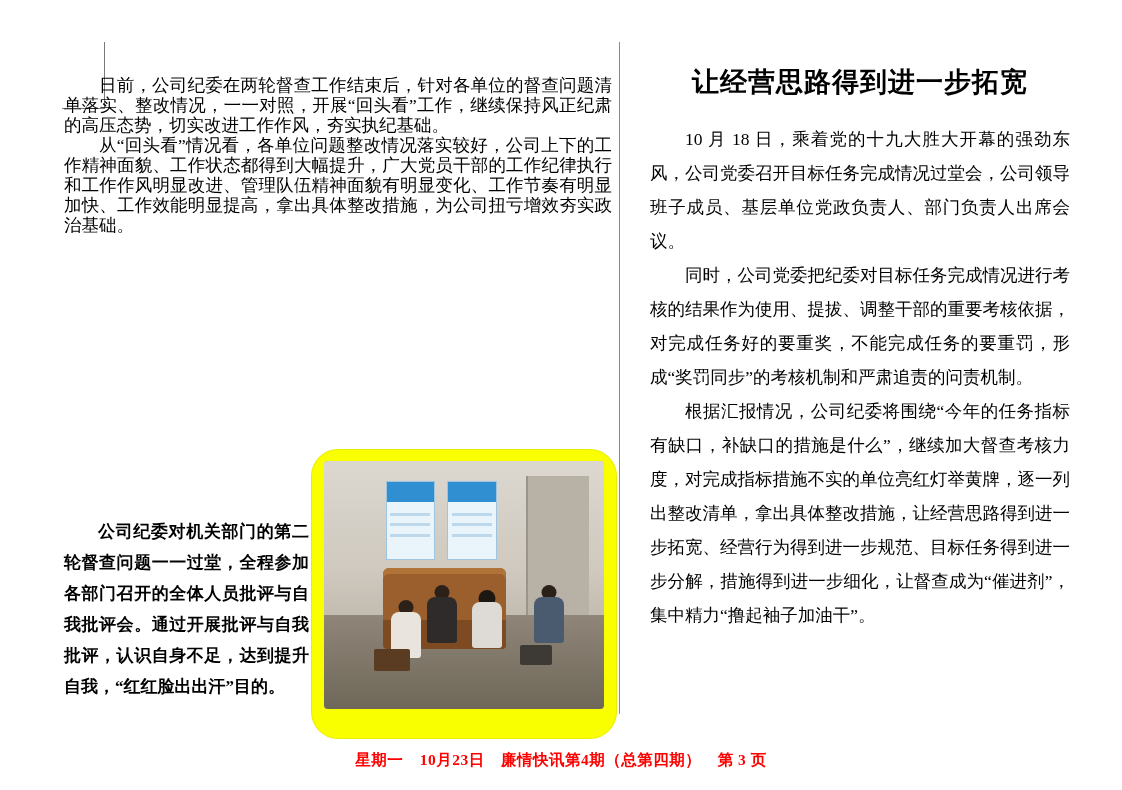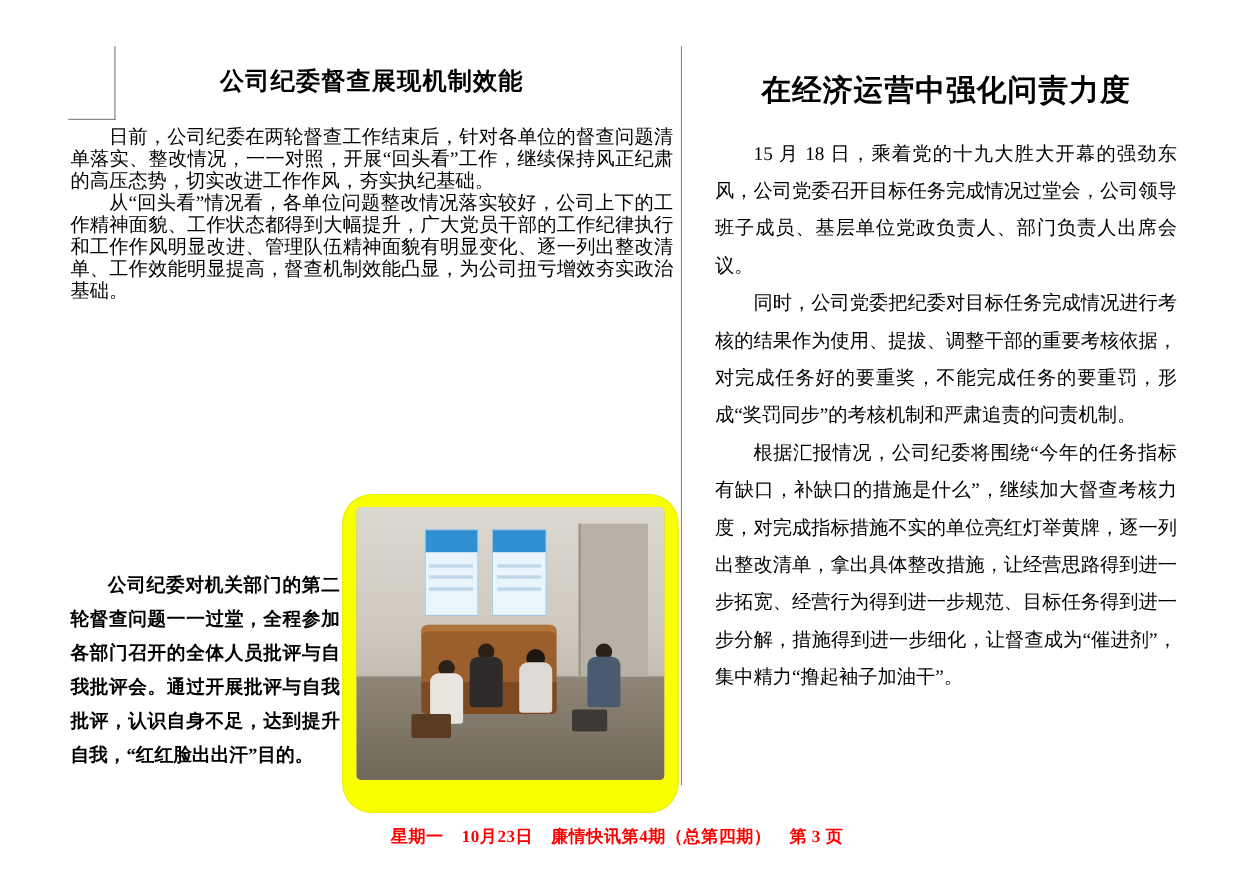--- a/index.html
+++ b/index.html
@@ -217,24 +217,23 @@
 </style>
 </head>
 <body>
 
 <div class="page">
 
   <div class="corner-bracket"></div>
   <div class="col-divider"></div>
 
   <div class="col-left">
-    <h1 class="headline-left">公司纪委督查展现机制效能</h1>
     <div class="body-left">
       <p>日前，公司纪委在两轮督查工作结束后，针对各单位的督查问题清单落实、整改情况，一一对照，开展“回头看”工作，继续保持风正纪肃的高压态势，切实改进工作作风，夯实执纪基础。</p>
-      <p>从“回头看”情况看，各单位问题整改情况落实较好，公司上下的工作精神面貌、工作状态都得到大幅提升，广大党员干部的工作纪律执行和工作作风明显改进、管理队伍精神面貌有明显变化、逐一列出整改清单、工作效能明显提高，督查机制效能凸显，为公司扭亏增效夯实政治基础。</p>
+      <p>从“回头看”情况看，各单位问题整改情况落实较好，公司上下的工作精神面貌、工作状态都得到大幅提升，广大党员干部的工作纪律执行和工作作风明显改进、管理队伍精神面貌有明显变化、工作节奏有明显加快、工作效能明显提高，拿出具体整改措施，为公司扭亏增效夯实政治基础。</p>
     </div>
   </div>
 
   <div class="caption-left">
     <p>公司纪委对机关部门的第二轮督查问题一一过堂，全程参加各部门召开的全体人员批评与自我批评会。通过开展批评与自我批评，认识自身不足，达到提升自我，“红红脸出出汗”目的。</p>
   </div>
 
   <div class="photo-frame">
     <div class="photo-inner">
       <div class="ph-wall"></div>
@@ -269,23 +268,23 @@
       <div class="person p4">
           <div class="head"></div>
           <div class="body"></div>
         </div>
       <div class="ph-chair"></div>
       <div class="ph-chair2"></div>
     </div>
   </div>
 
   <div class="col-right">
-    <h1 class="headline-right">在经济运营中强化问责力度</h1>
+    <h1 class="headline-right">让经营思路得到进一步拓宽</h1>
     <div class="body-right">
-      <p>15 月 18 日，乘着党的十九大胜大开幕的强劲东风，公司党委召开目标任务完成情况过堂会，公司领导班子成员、基层单位党政负责人、部门负责人出席会议。</p>
+      <p>10 月 18 日，乘着党的十九大胜大开幕的强劲东风，公司党委召开目标任务完成情况过堂会，公司领导班子成员、基层单位党政负责人、部门负责人出席会议。</p>
       <p>同时，公司党委把纪委对目标任务完成情况进行考核的结果作为使用、提拔、调整干部的重要考核依据，对完成任务好的要重奖，不能完成任务的要重罚，形成“奖罚同步”的考核机制和严肃追责的问责机制。</p>
       <p>根据汇报情况，公司纪委将围绕“今年的任务指标有缺口，补缺口的措施是什么”，继续加大督查考核力度，对完成指标措施不实的单位亮红灯举黄牌，逐一列出整改清单，拿出具体整改措施，让经营思路得到进一步拓宽、经营行为得到进一步规范、目标任务得到进一步分解，措施得到进一步细化，让督查成为“催进剂”，集中精力“撸起袖子加油干”。</p>
     </div>
   </div>
 
   <div class="footer">
     <span>星期一</span>
     <span>10月23日</span>
     <span>廉情快讯第4期（总第四期）</span>
     <span>第 3 页</span>

